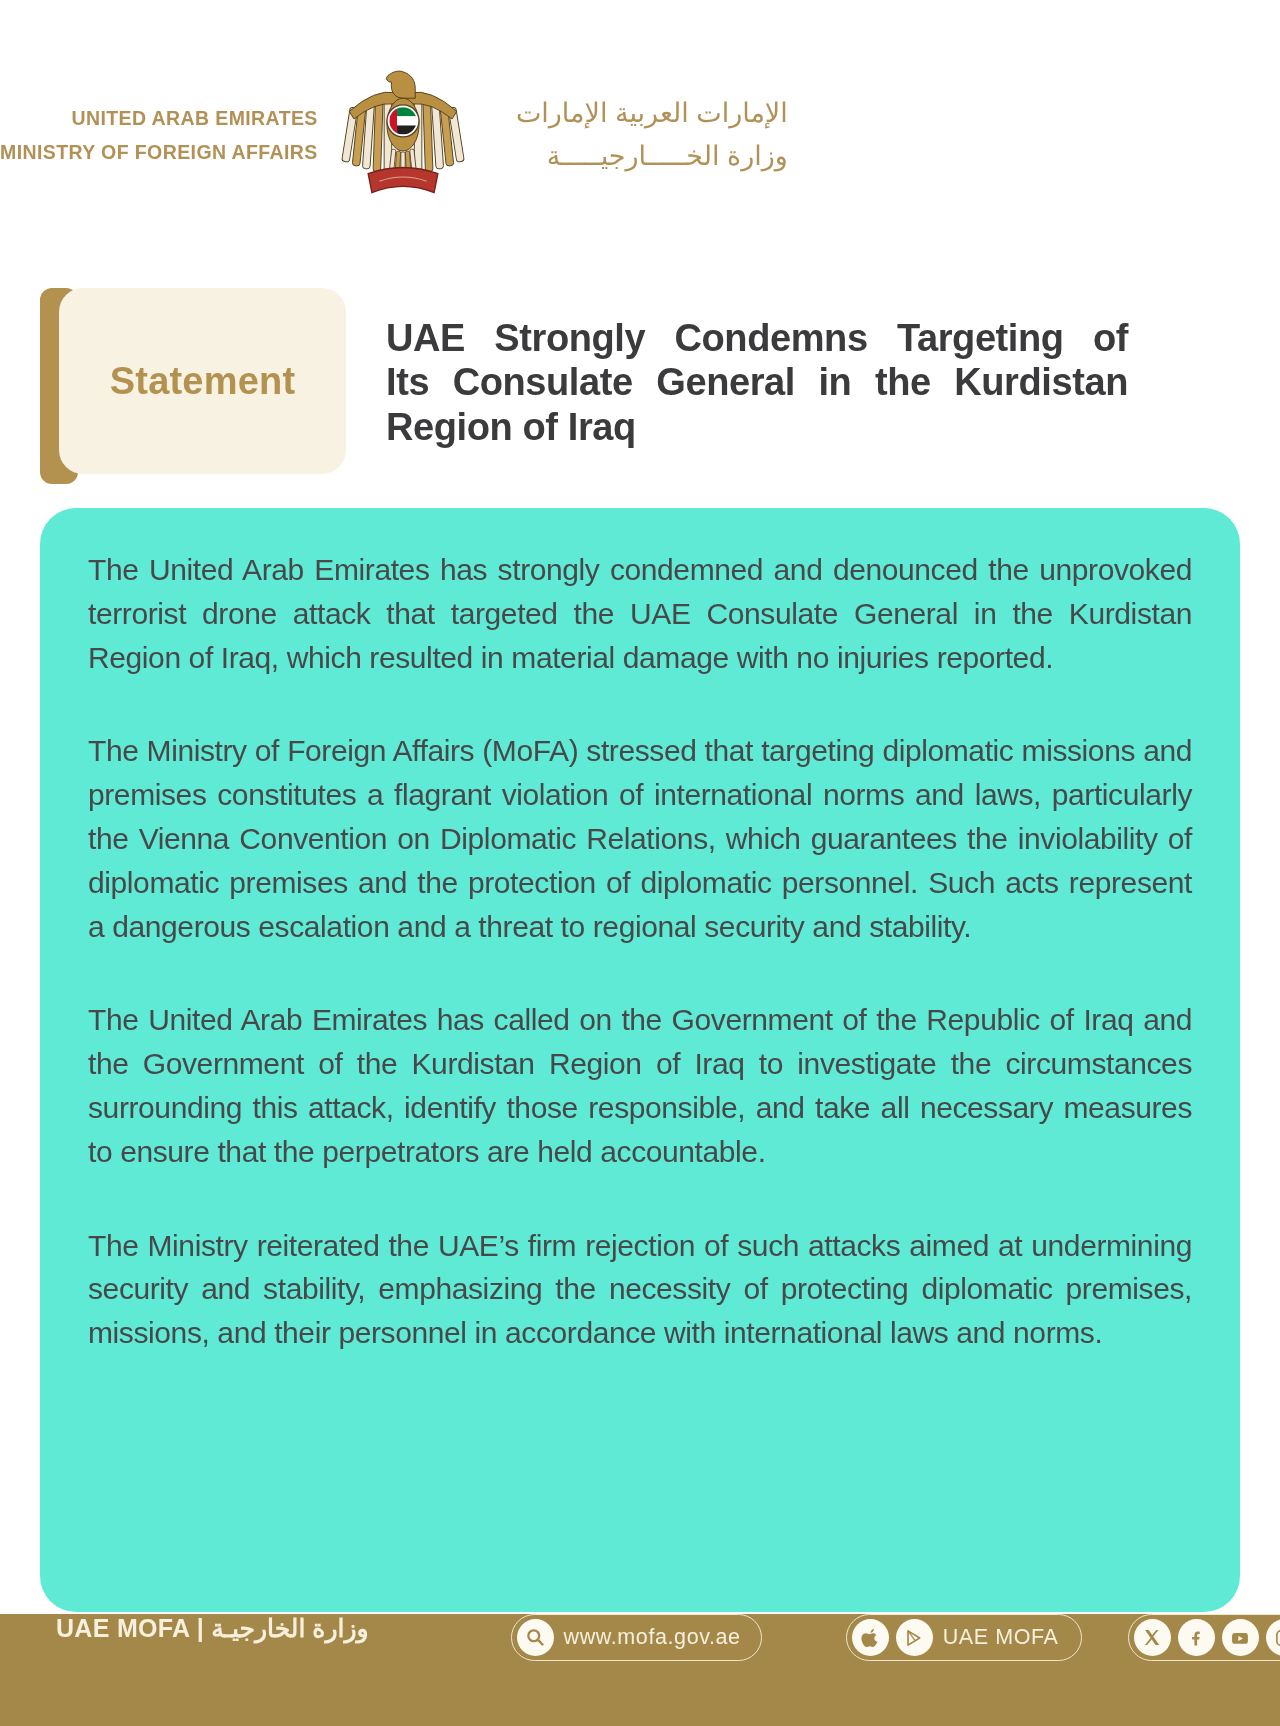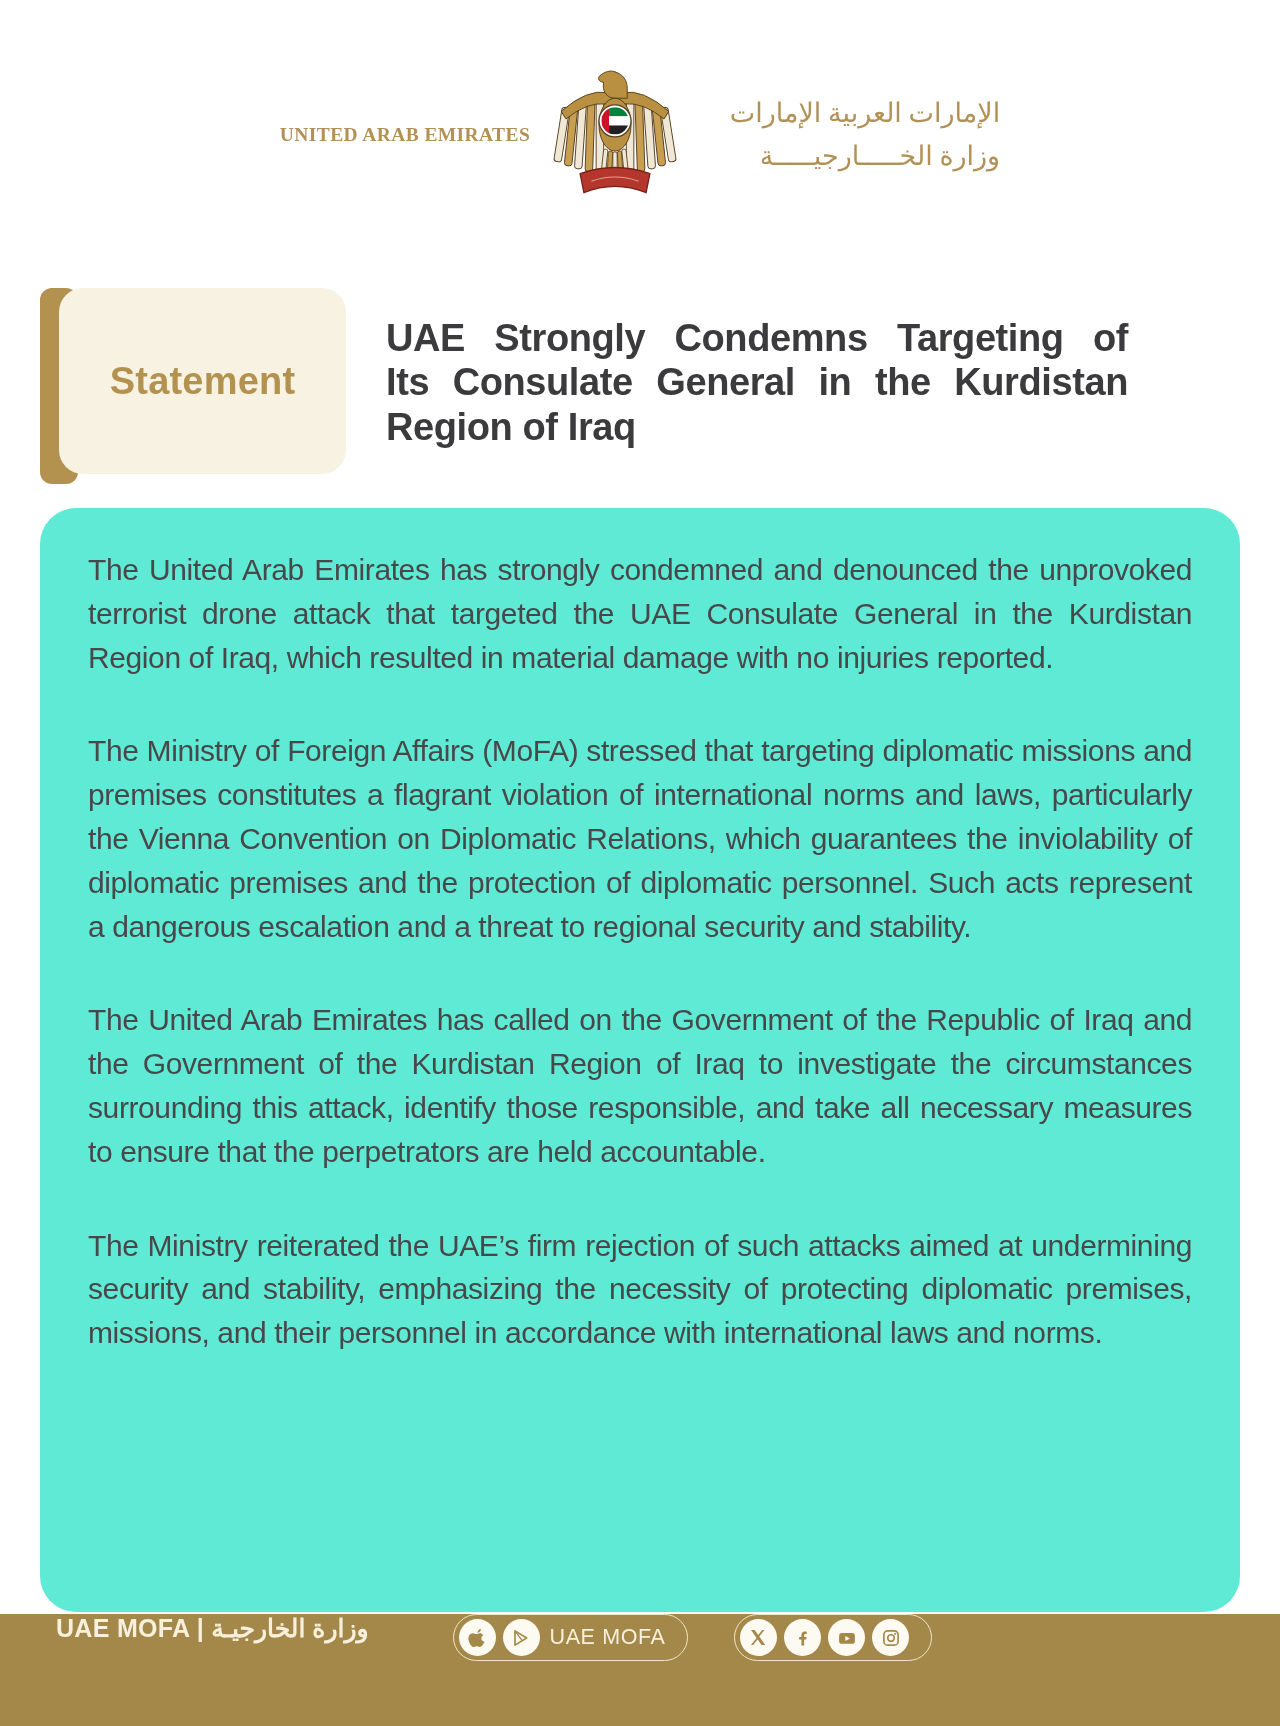--- a/index.html
+++ b/index.html
@@ -5,22 +5,22 @@
   * { margin:0; padding:0; box-sizing:border-box; }
   html,body { background:#fff; }
   body { font-family:"Liberation Sans", sans-serif; }
   .page{
     position:relative; width:1280px; height:1726px; margin:0 auto;
     background:#ffffff; display:flex; flex-direction:column; overflow:hidden;
   }
 
   
   .brand-header{
-    margin-top:62px; display:flex; align-items:center; justify-content:center;
-    gap:19px; height:146px; flex:none;font-family:Liberation Serif, serif;
+    margin-top:62px; display:flex; align-items:center; 
+    gap:19px; height:146px; flex:none;
   }
   .brand-en{
     text-align:right; color:#b29157; font-weight:bold; font-size:19.5px;
     line-height:1.75; letter-spacing:.4px;
   }
   .emblem{ width:132px; height:146px; flex:none; }
   .brand-ar{
     text-align:right; color:#b29157; font-size:27px; line-height:1.6;
     direction:rtl; min-width:300px;
   }
@@ -85,20 +85,21 @@
   .icon-circle svg{ display:block; }
 </style>
 </head>
 <body>
 
 <div class="page">
 
   <header class="brand-header">
     <div class="brand-en">
       <div>UNITED ARAB EMIRATES</div>
+      <div>MINISTRY OF FOREIGN AFFAIRS</div>
     </div>
 
     <div class="emblem">
       <svg viewBox="0 0 140 150" width="132" height="146" aria-hidden="true">
         <defs>
           <clipPath id="fc">
               <circle cx="70" cy="60" r="14.5"></circle>
             </clipPath>
         </defs>
 
@@ -170,20 +171,29 @@
     <p>The Ministry of Foreign Affairs (MoFA) stressed that targeting diplomatic missions and premises constitutes a flagrant violation of international norms and laws, particularly the Vienna Convention on Diplomatic Relations, which guarantees the inviolability of diplomatic premises and the protection of diplomatic personnel. Such acts represent a dangerous escalation and a threat to regional security and stability.</p>
     <p>The United Arab Emirates has called on the Government of the Republic of Iraq and the Government of the Kurdistan Region of Iraq to investigate the circumstances surrounding this attack, identify those responsible, and take all necessary measures to ensure that the perpetrators are held accountable.</p>
     <p>The Ministry reiterated the UAE’s firm rejection of such attacks aimed at undermining security and stability, emphasizing the necessity of protecting diplomatic premises, missions, and their personnel in accordance with international laws and norms.</p>
   </section>
 
   <div class="spacer"></div>
 
   <footer class="footer">
     <div class="footer-brand">UAE MOFA | وزارة الخارجيـة</div>
 
+    <div class="pill pill-website">
+      <span class="icon-circle">
+        <svg width="21" height="21" viewBox="0 0 24 24">
+          <circle cx="10" cy="10" r="6.2" fill="none" stroke="#a4884a" stroke-width="2.6"></circle>
+          <line x1="14.8" y1="14.8" x2="20" y2="20" stroke="#a4884a" stroke-width="2.8" stroke-linecap="round"></line>
+        </svg>
+      </span>
+      <span class="label">www.mofa.gov.ae</span>
+    </div>
 
     <div class="pill pill-apps">
       <span class="icon-circle">
         <svg width="19" height="19" viewBox="0 0 24 24" fill="#a4884a">
           <path d="M16.4 1.4c0 1.1-.45 2.2-1.2 3a4.1 4.1 0 0 1-3.1 1.5c-.07-1.1.46-2.3 1.2-3.05.8-.85 2.1-1.5 3.1-1.45zM20.8 17.3c-.55 1.3-.82 1.9-1.54 3.03-1 1.6-2.43 3.6-4.18 3.6-1.56.03-1.96-1.02-4.08-1s-2.56 1.03-4.12 1c-1.76-.03-3.1-1.82-4.1-3.43C.56 16.9-.23 12.1 1.44 9.5 2.62 7.66 4.5 6.58 6.25 6.58c1.78 0 2.9 1.02 4.38 1.02 1.43 0 2.3-1.02 4.37-1.02 1.55 0 3.2.85 4.38 2.32-3.86 2.12-3.23 7.64 1.42 8.4z"></path>
         </svg>
       </span>
       <span class="icon-circle">
         <svg width="18" height="18" viewBox="0 0 24 24">
           <path d="M4 2.5 L19.5 12 L4 21.5 Z" fill="none" stroke="#a4884a" stroke-width="2.2" stroke-linejoin="round"></path>

